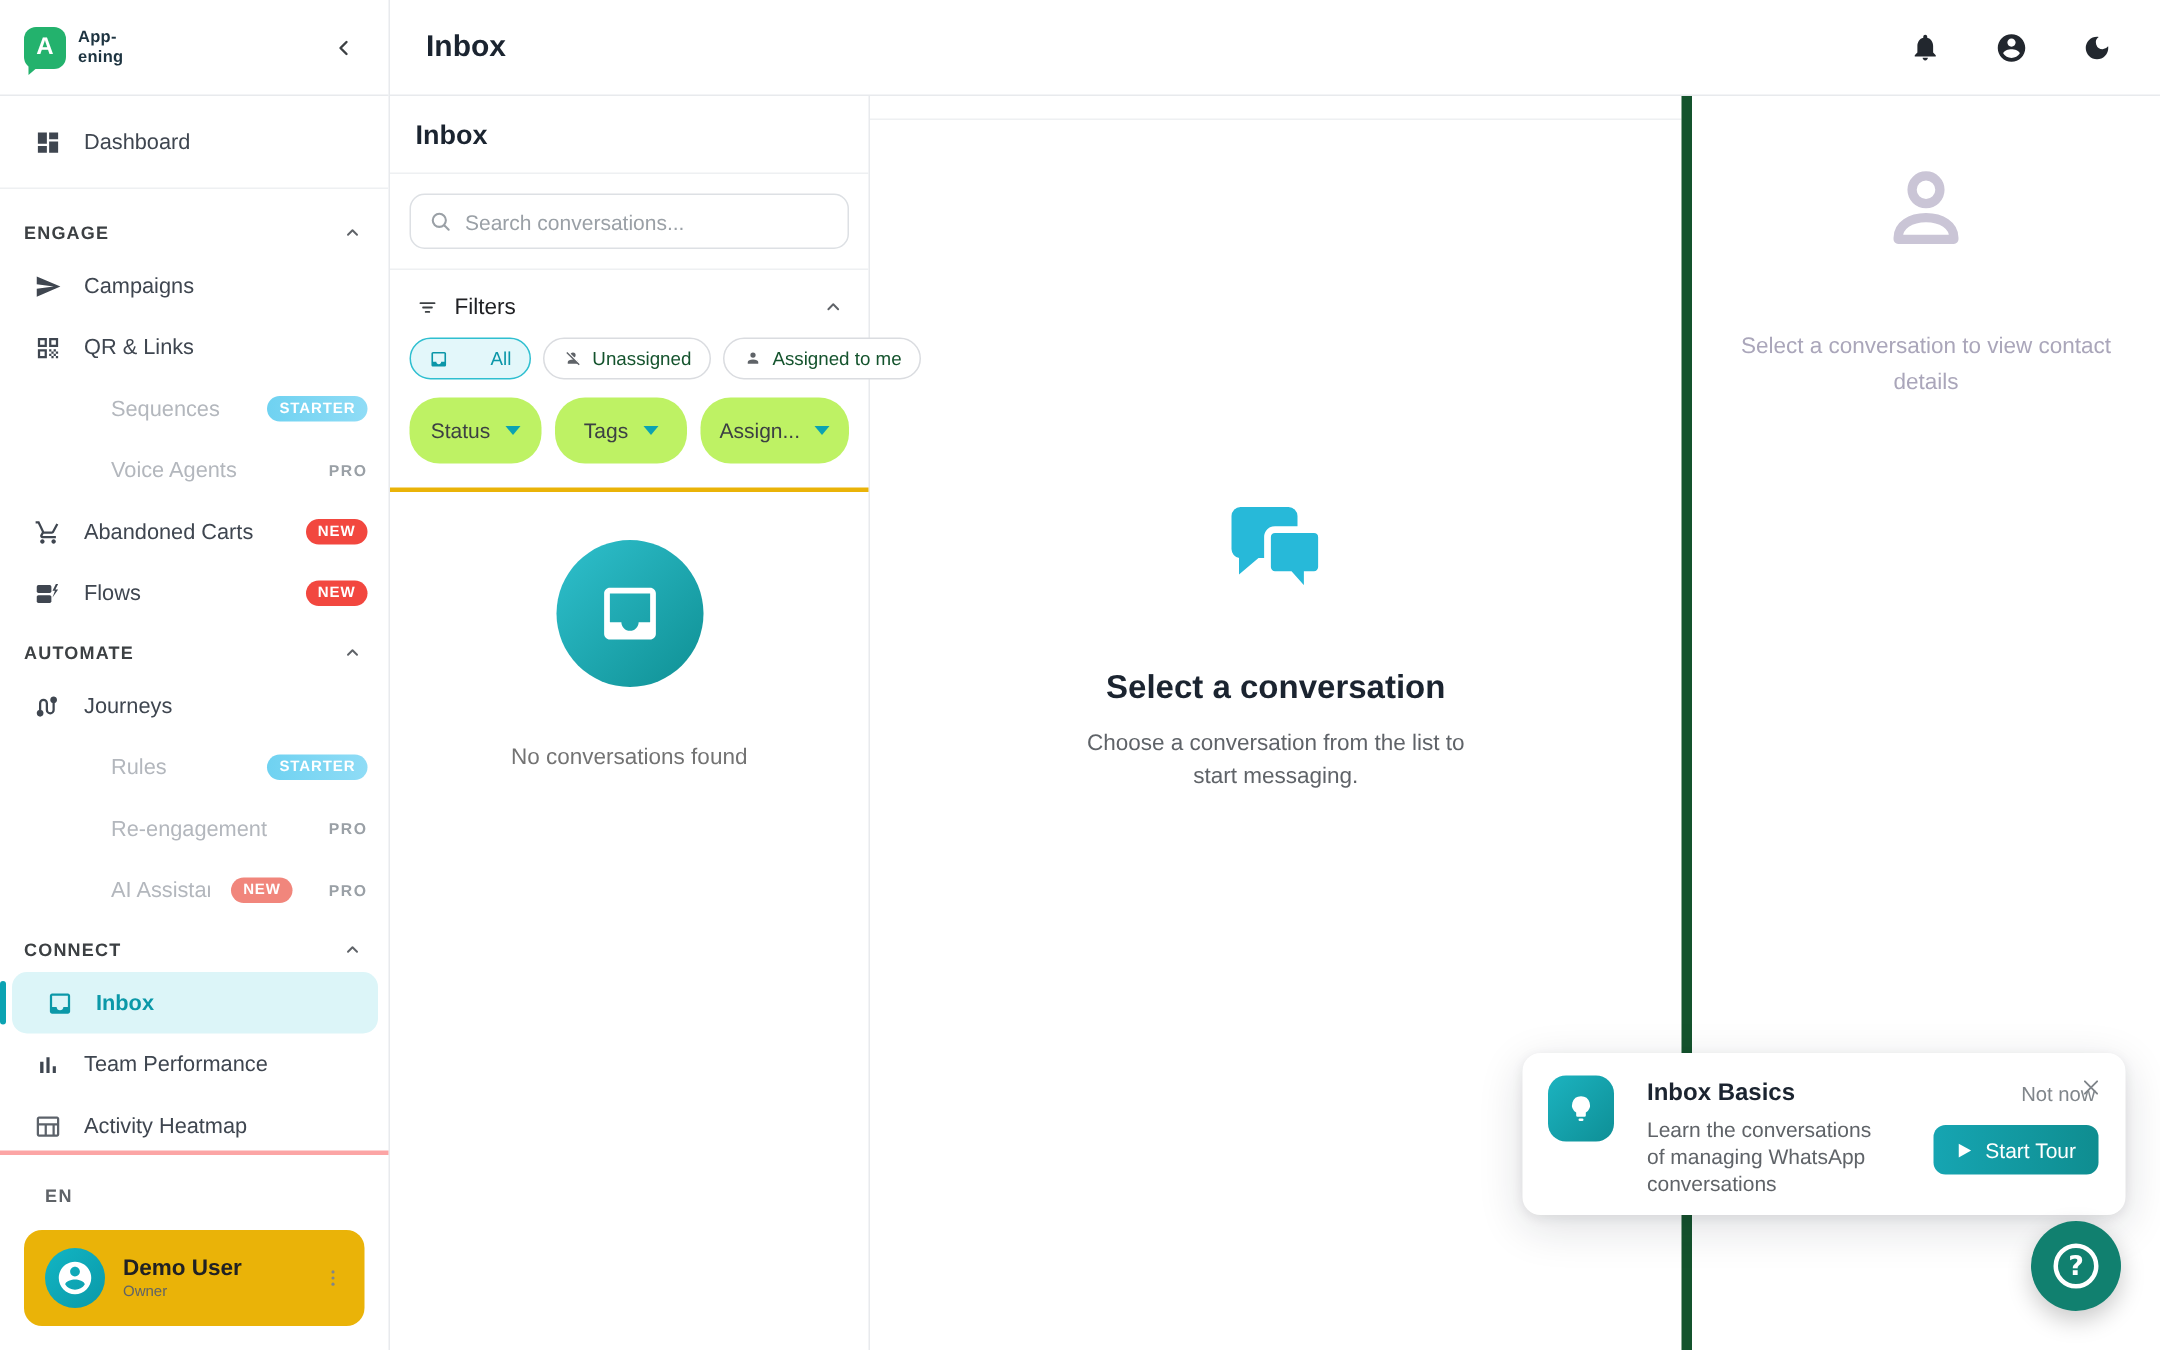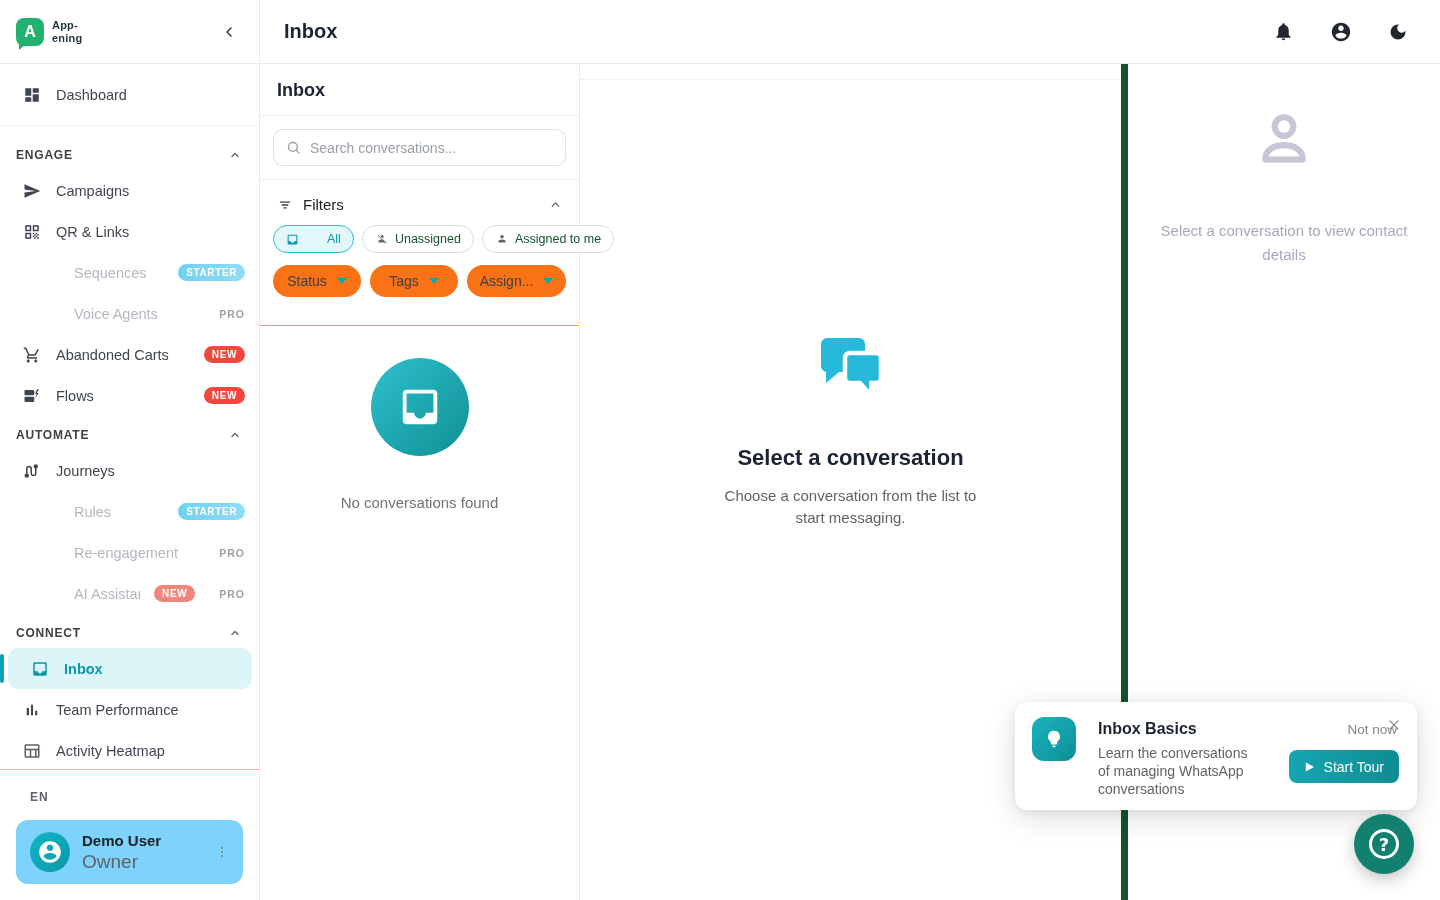--- a/index.html
+++ b/index.html
@@ -26,55 +26,55 @@
   .nav-item.active::before { content:""; position:absolute; left:-8px; top:6px; bottom:6px; width:4px; border-radius:4px; background:#0ba3b2; }
   .nav-divider { border-bottom:1px solid #eef0f2; margin:10px 0; }
   .sec-header { display:flex; align-items:center; justify-content:space-between; padding:12px 18px 8px 16px; font-size:12px; font-weight:bold; letter-spacing:.8px; color:#3c4043; cursor:pointer; }
   .sec-header svg { color:#5f6368; }
   .badge { font-size:10px; font-weight:bold; color:#fff; padding:3px 8px; border-radius:10px; letter-spacing:.6px; white-space:nowrap; }
   .badge.starter { background:linear-gradient(90deg,#6fd2f1,#8fdcf6); }
   .badge.new { background:#f2473f; }
   .badge.new-dim { background:#f1867c; }
   .pro-tag { font-size:10.5px; font-weight:bold; letter-spacing:1px; color:#9aa0a6; margin-left:10px; }
 
-  .sb-footer { border-top:1px solid #fca5a5; padding:20px 16px 16px 16px; }
+  .sb-footer { border-top:3px solid #fca5a5; padding:20px 16px 16px 16px; }
   .lang-label { font-size:12px; font-weight:bold; letter-spacing:1px; color:#5f6368; padding-left:14px; margin-bottom:16px; }
-  .user-card { background:#7dd3fc; border-radius:12px; height:64px; display:flex; align-items:center; padding:0 8px 0 14px; gap:12px; cursor:pointer; }
+  .user-card { background:#eab308; border-radius:12px; height:64px; display:flex; align-items:center; padding:0 8px 0 14px; gap:12px; cursor:pointer; }
   .user-avatar { width:40px; height:40px; border-radius:50%; background:linear-gradient(135deg,#12b5c4,#0a99a8); display:flex; align-items:center; justify-content:center; color:#fff; }
   .user-meta { flex:1; }
   .user-name { font-size:15px; font-weight:bold; color:#202124; }
-  .user-role { font-size:19px; color:#5f6368; margin-top:2px; }
+  .user-role { font-size:10px; color:#5f6368; margin-top:2px; }
   .kebab { color:#80868b; font-size:16px; letter-spacing:0; padding:6px; background:none; border:none; cursor:pointer; line-height:.55; }
 
   
   .main { flex:1; display:flex; flex-direction:column; height:100%; }
   .topbar { height:64px; min-height:64px; display:flex; align-items:center; justify-content:space-between; padding:0 30px 0 24px; border-bottom:1px solid #e8eaed; }
   .topbar h1 { font-size:20px; font-weight:bold; color:#1b2430; }
   .topbar-icons { display:flex; align-items:center; gap:32px; }
   .icon-btn { background:none; border:none; cursor:pointer; color:#22272e; padding:2px; }
 
   .content { flex:1; display:flex; min-height:0; }
 
   
   .list-panel { width:320px; min-width:320px; border-right:1px solid #e8eaed; display:flex; flex-direction:column; }
   .lp-title { padding:16px 16px 14px 17px; font-size:18px; font-weight:bold; color:#1b2430; border-bottom:1px solid #eef0f2; }
   .lp-search { padding:13px 13px; border-bottom:1px solid #eef0f2; }
   .search-box { display:flex; align-items:center; gap:9px; height:37px; border:1px solid #dde0e4; border-radius:10px; padding:0 12px; color:#9aa0a6; }
   .search-box input { border:none; outline:none; flex:1; font-size:14px; font-family:inherit; color:#202124; background:transparent; }
   .search-box input::placeholder { color:#9aa0a6; }
-  .lp-filters { padding:12px 13px 28px 13px; border-bottom:1px solid #eab308; }
+  .lp-filters { padding:12px 13px 16px 13px; border-bottom:3px solid #eab308; }
   .filters-head { display:flex; align-items:center; gap:10px; font-size:15px; color:#202124; padding:4px 4px 12px 4px; cursor:pointer; }
   .filters-head .grow { flex:1; }
   .chip-row { display:flex; gap:8px; flex-wrap:nowrap; }
   .chip { display:flex; align-items:center; gap:6px; height:28px; padding:0 12px; border:1px solid #dadce0; border-radius:14px; background:#fff; font-size:12.5px; color:#14532d; cursor:pointer; white-space:nowrap; }
   .chip .cico { color:#5f6368; display:flex; }
   .chip.sel { background:#e3f7fa; border-color:#2fbfd0; color:#0b96a8;gap:28px; }
   .chip.sel .cico { color:#0b96a8; }
   .pill-row { display:flex; gap:9px; margin-top:12px; }
-  .pill { display:flex; align-items:center; justify-content:center; gap:10px; height:32px; padding:0 16px; border-radius:20px; background:#f97316; font-size:14px; color:#3c4043; border:none; cursor:pointer; min-width:88px; }
+  .pill { display:flex; align-items:center; justify-content:center; gap:10px; height:44px; padding:0 16px; border-radius:20px; background:#bef264; font-size:14px; color:#3c4043; border:none; cursor:pointer; min-width:88px; }
   .caret { width:0; height:0; border-left:5px solid transparent; border-right:5px solid transparent; border-top:6px solid #0ba3b2; }
   .lp-empty { flex:1; display:flex; flex-direction:column; align-items:center; padding-top:32px; }
   .empty-circle { width:98px; height:98px; border-radius:50%; background:linear-gradient(135deg,#2fc0cd,#0f9094); display:flex; align-items:center; justify-content:center; }
   .lp-empty-text { margin-top:38px; font-size:15px; color:#737373; }
 
   
   .chat-panel { flex:1; display:flex; flex-direction:column; min-width:0; }
   .chat-topstrip { height:16px; border-bottom:1px solid #eef0f2; }
   .chat-empty { flex:1; display:flex; flex-direction:column; align-items:center; justify-content:center; margin-top:-120px; }
   .chat-empty-title { font-size:22px; font-weight:bold; color:#1b2430; margin-top:34px; }

